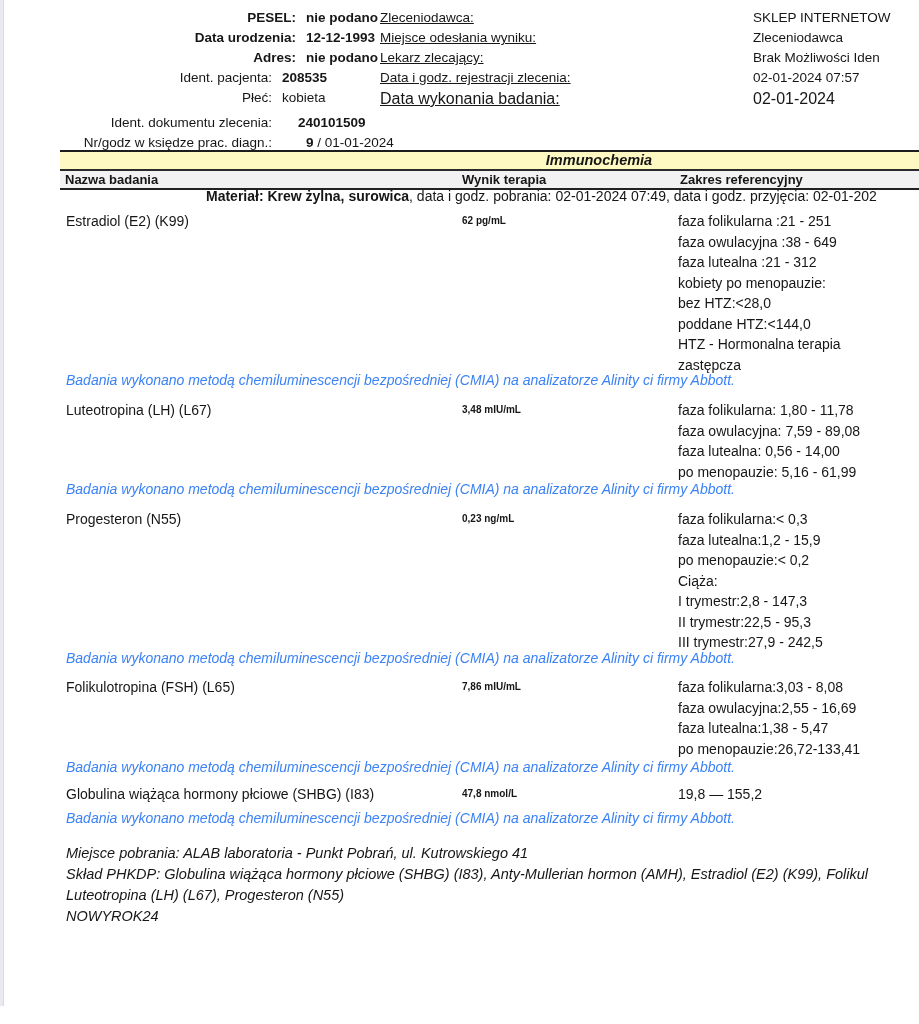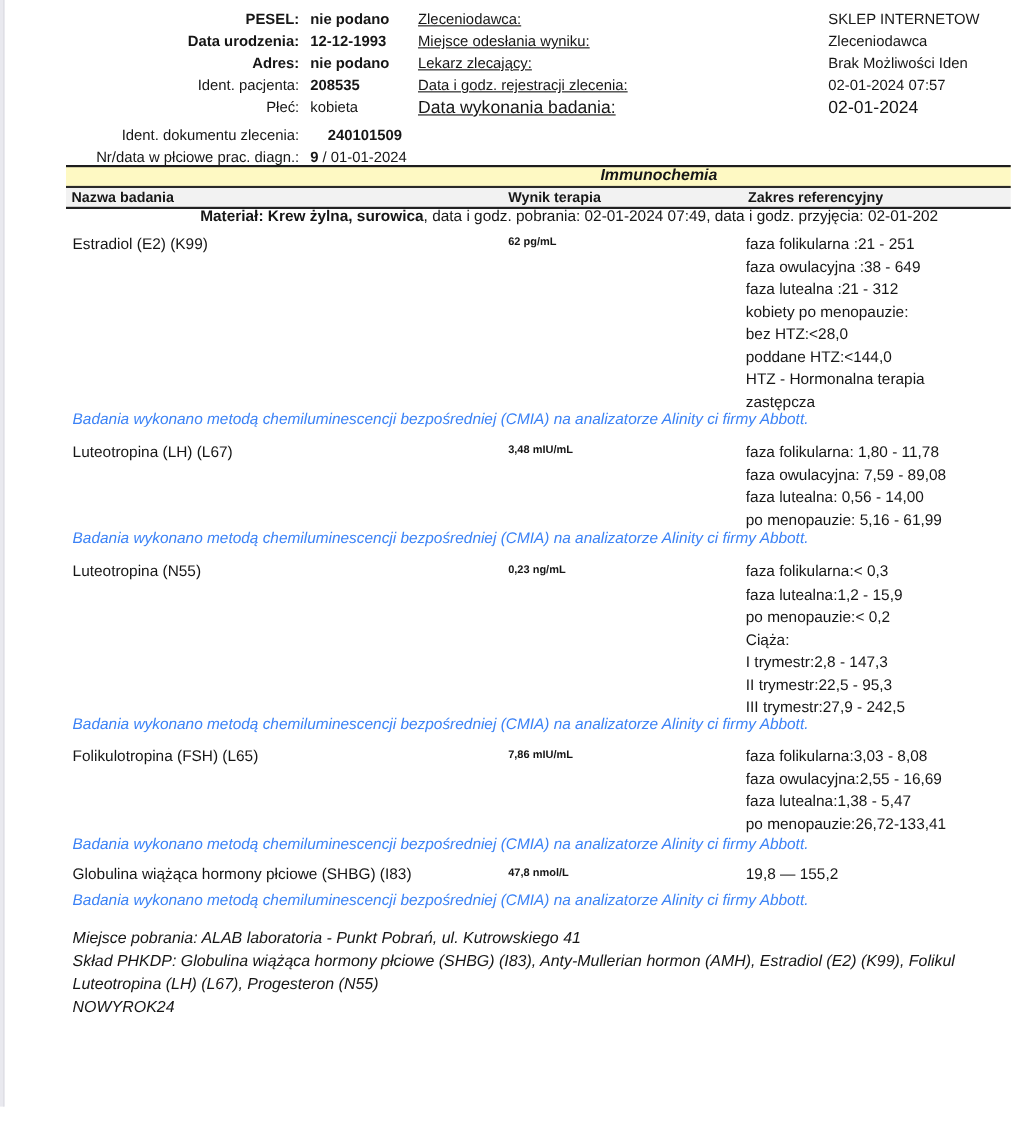--- a/index.html
+++ b/index.html
@@ -10,21 +10,21 @@
   .edge-strip{position:absolute;left:0;top:0;width:3px;height:1006px;background:#e9e9ef;border-right:1px solid #dadae2;}
 
   
   .hdr-left{position:absolute;top:8px;left:0;width:380px;}
   .hdr-right{position:absolute;top:8px;left:380px;width:539px;}
   .hrow{display:flex;font-size:13.5px;line-height:20px;white-space:nowrap;}
   .hdr-left .hlbl{width:272px;text-align:right;flex:0 0 272px;}
   .hdr-left .hval{padding-left:10px;}
   .hdr-right .hlbl{width:364px;text-align:left;flex:0 0 364px;text-decoration:underline;}
   .hdr-right .hval{padding-left:9px;overflow:hidden;}
-  .b{font-weight:bold;}
+  .b{font-weight:bold;padding-left:24px;}
   .gap-top{margin-top:5px;gap:16px;}
   .hrow.big{font-size:16px;line-height:22px;}
 
   
   .tbl-head{position:absolute;left:60px;right:0;top:150px;}
   .band{height:17px;background:#fef9c3;border-top:2px solid #1d1d1d;border-bottom:2px solid #2a2a2a;position:relative;}
   .band-title{position:absolute;left:539px;top:0;transform:translateX(-50%);
     font-size:14.5px;font-weight:bold;font-style:italic;line-height:17px;}
   .cols{height:17px;background:#f2f2f2;border-bottom:2px solid #222;position:relative;
     font-size:13px;font-weight:bold;line-height:17px;}
@@ -69,21 +69,21 @@
     </div>
     <div class="hrow">
       <span class="hlbl">Płeć:</span>
       <span class="hval">kobieta</span>
     </div>
     <div class="hrow gap-top">
       <span class="hlbl">Ident. dokumentu zlecenia:</span>
       <span class="hval b">240101509</span>
     </div>
     <div class="hrow">
-      <span class="hlbl">Nr/data w płciowe prac. diagn.:</span>
+      <span class="hlbl">Nr/godz w księdze prac. diagn.:</span>
       <span class="hval"><span class="b">9</span><span> / 01-01-2024</span></span>
     </div>
   </div>
 
   <div class="hdr-right">
     <div class="hrow">
       <span class="hlbl">Zleceniodawca:</span>
       <span class="hval">SKLEP INTERNETOW</span>
     </div>
     <div class="hrow">
@@ -141,21 +141,21 @@
     <div class="t-refs">
       <div>faza folikularna: 1,80 - 11,78</div>
       <div>faza owulacyjna: 7,59 - 89,08</div>
       <div>faza lutealna: 0,56 - 14,00</div>
       <div>po menopauzie: 5,16 - 61,99</div>
     </div>
   </div>
   <div class="note" style="top:481px;">Badania wykonano metodą chemiluminescencji bezpośredniej (CMIA) na analizatorze Alinity ci firmy Abbott.</div>
 
   <div class="test" style="top:509px;">
-    <span class="t-name">Luteotropina (N55)</span>
+    <span class="t-name">Progesteron (N55)</span>
     <span class="t-result">0,23 ng/mL</span>
     <div class="t-refs">
       <div>faza folikularna:&lt; 0,3</div>
       <div>faza lutealna:1,2 - 15,9</div>
       <div>po menopauzie:&lt; 0,2</div>
       <div>Ciąża:</div>
       <div>I trymestr:2,8 - 147,3</div>
       <div>II trymestr:22,5 - 95,3</div>
       <div>III trymestr:27,9 - 242,5</div>
     </div>

